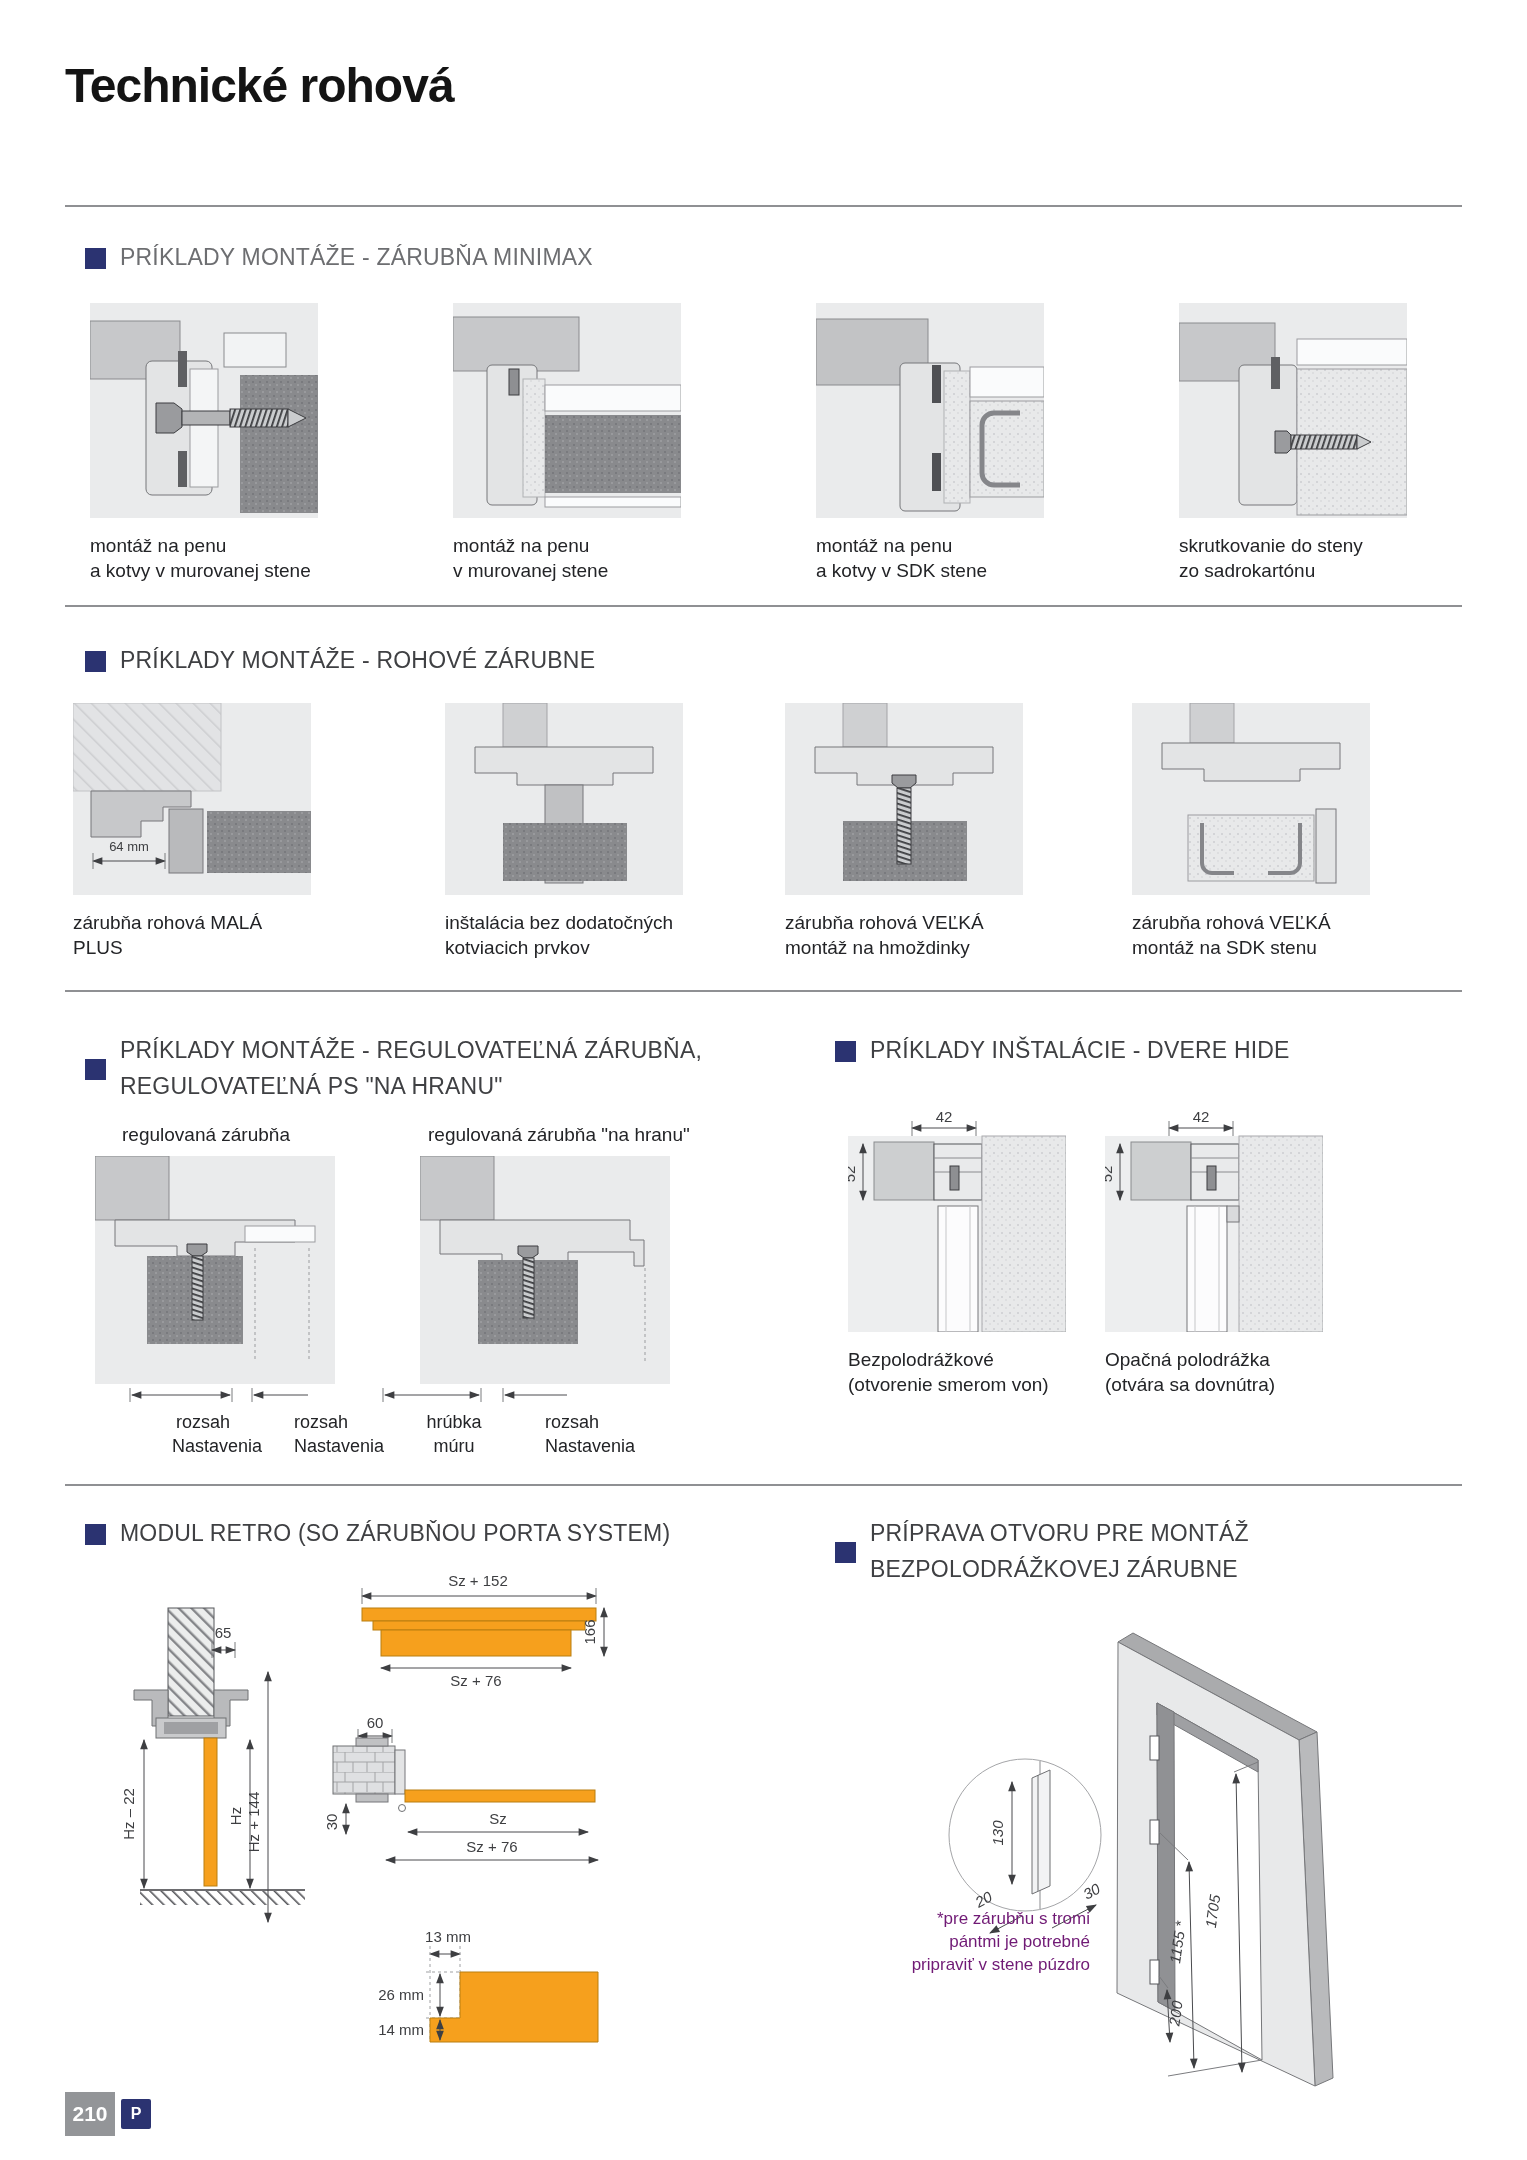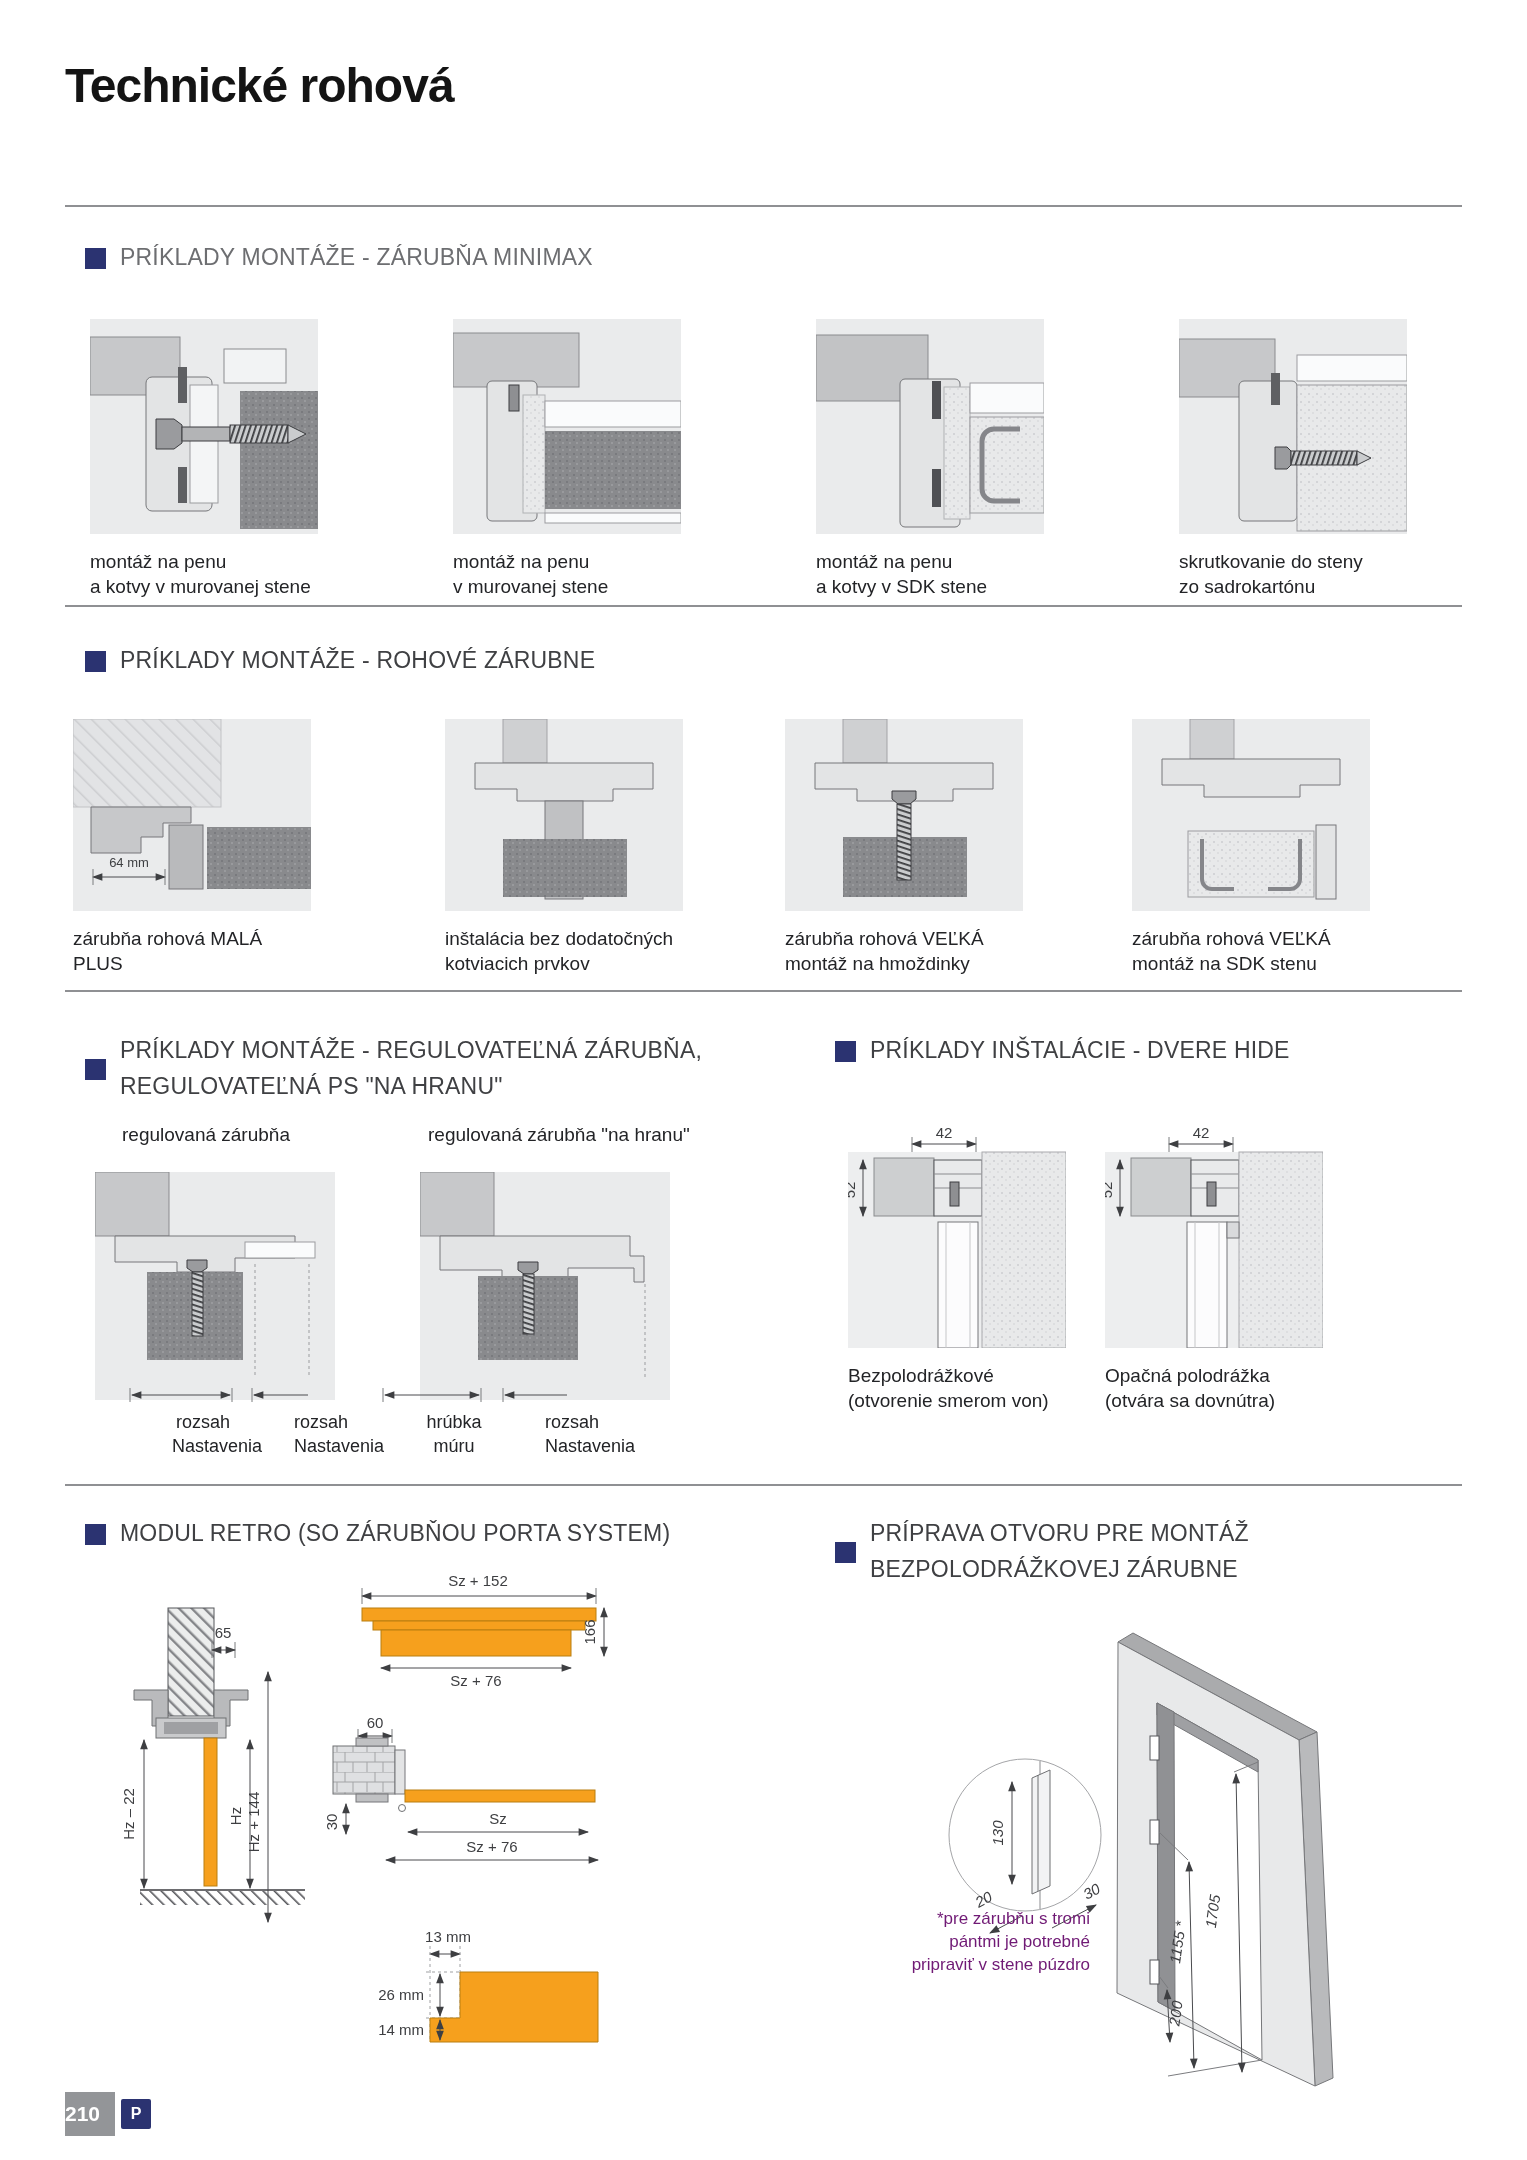--- a/index.html
+++ b/index.html
@@ -6,28 +6,28 @@
   #page{position:relative;width:1527px;height:2160px;background:#fff;overflow:hidden;
         font-family:"Liberation Sans",sans-serif;color:#232427;}
   .abs{position:absolute;}
   #page-title{position:absolute;left:65px;top:58px;font-size:48px;font-weight:800;
         letter-spacing:-1px;color:#141414;margin:0;}
   .rule{position:absolute;left:65px;width:1397px;height:2px;background:#8f9093;}
   .hdr{position:absolute;display:flex;gap:14px;align-items:center;}
   .hdr .sq{width:21px;height:21px;background:#2b3371;flex:0 0 auto;margin-top:2px;}
   .hdr .t{font-size:23px;color:#3f4043;line-height:1.55;letter-spacing:.2px;}
   .hdr.light .t{color:#6d6e71;}
-  .fig{position:absolute;margin-top:16px;}
+  .fig{position:absolute;}
   .fig .cap{margin-top:12px;font-size:19px;line-height:1.3;color:#232427;white-space:pre-line;}
   .reglabel{position:absolute;font-size:19px;color:#232427;}
   .dimblk{position:absolute;text-align:center;font-size:18px;line-height:1.3;color:#232427;}
   .dimblk .dimcap{white-space:pre-line;margin-top:2px;margin-left:44px;}
   .note{position:absolute;font-size:17px;line-height:1.35;color:#701a75;text-align:right;white-space:pre-line;}
   .pagebox{position:absolute;left:65px;top:2092px;width:50px;height:44px;background:#939598;
-        color:#fff;font-size:21px;font-weight:bold;display:flex;align-items:center;}
+        color:#fff;font-size:21px;font-weight:bold;display:flex;align-items:center;justify-content:center;}
   .logo{position:absolute;left:121px;top:2099px;width:30px;height:30px;background:#2b3371;color:#fff;
         font-size:16px;font-weight:bold;display:flex;align-items:center;justify-content:center;border-radius:2px;}
   svg .dl{stroke:#4a4b4e;stroke-width:1;}
   svg .tick{stroke:#7b7c7f;stroke-width:1;}
   svg .dimtxt{font-family:"Liberation Sans",sans-serif;font-size:15px;fill:#3e3f42;}
   svg .dimi{font-style:italic;}
   svg .dimsm{font-size:13px;}
 </style>
 </head>
 <body>

